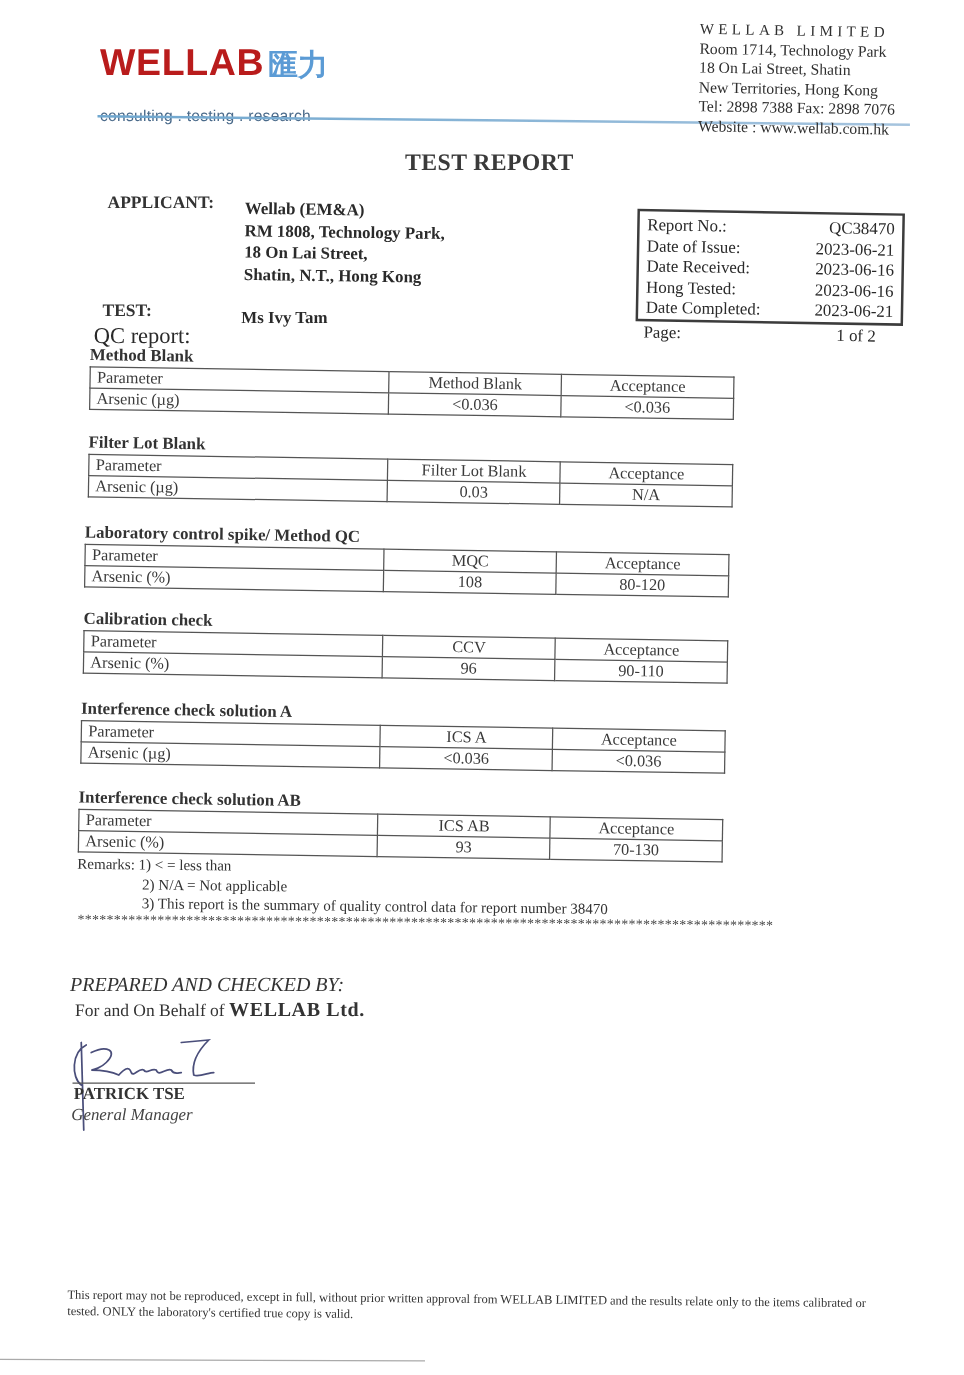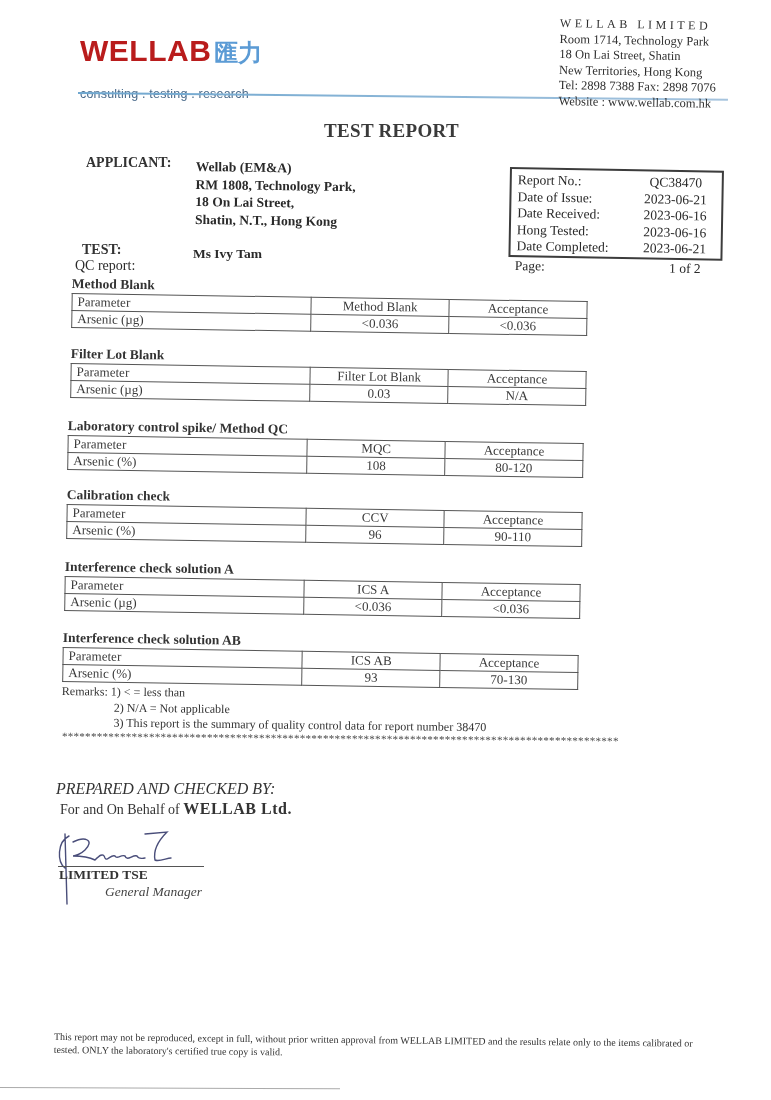--- a/index.html
+++ b/index.html
@@ -18,26 +18,26 @@
   .company .name { letter-spacing: 3.5px; font-size: 12px; }
 
   .title { left: 0; width: 768px; top: 120px; text-align: center; font-weight: bold; font-size: 19px; color: #3a3a3a; letter-spacing: 0.3px; padding-left: 15px; box-sizing: border-box; }
 
   
   .lbl { font-weight: bold; font-size: 14px; color: #333; }
   .appl-label { left: 86px; top: 155px; text-align: center; }
   .appl-val { left: 196px; top: 158px; font-weight: bold; font-size: 13.5px; line-height: 17.5px; transform: rotate(0.8deg); transform-origin: left top; }
   .attn-label { left: 82px; top: 242px; }
   .attn-val { left: 193px; top: 246px; font-weight: bold; font-size: 13.5px; }
-  .qc-label { left: 75px; top: 258px; font-weight: normal; font-size: 14px; }
+  .qc-label { left: 75px; top: 258px; font-weight: normal; font-size: 18px; }
 
   
   .infobox { left: 510px; top: 167px; width: 214px; height: 90px; border: 2px solid #3c3c3c; box-sizing: border-box; transform: rotate(1deg); transform-origin: left top; padding: 3px 6px 0 6px; font-size: 13.5px; line-height: 16.5px; }
   .info-row { display: flex; justify-content: space-between; }
-  .info-row .v { width: 80px; text-align: center; }
+  .info-row .v { width: 80px; text-align: right; }
   .page-row { left: 515px; top: 258px; font-size: 13.5px; width: 210px; display: flex; justify-content: space-between; transform: rotate(1deg); transform-origin: left top; }
   .page-row .v { width: 80px; text-align: center; }
 
   
   .section { position: absolute; width: 520px; transform: rotate(0.9deg); transform-origin: left top; }
   .section-title { font-weight: bold; font-size: 13.5px; color: #333; margin-bottom: 1px; }
   table.qc { border-collapse: collapse; width: 516px; font-size: 13px; color: #3a3a3a; }
   table.qc td { border: 1px solid #555; padding: 0 5px; height: 16px; line-height: 16px; }
   table.qc td.p { width: 225px; text-align: left; }
   table.qc td.c { text-align: center; width: 125px; }
@@ -47,21 +47,21 @@
   .remarks .indent { padding-left: 52px; }
   .stars { left: 62px; top: 730px; font-size: 11px; letter-spacing: 0.3px; color: #444; transform: rotate(0.5deg); transform-origin: left top; white-space: nowrap; }
 
   
   .prepared { left: 56px; top: 780px; font-style: italic; font-size: 16px; color: #333; }
   .behalf { left: 60px; top: 800px; font-size: 14px; color: #333; text-align: center; }
   .behalf b { font-size: 16px; letter-spacing: 0.5px; }
   .signature { left: 55px; top: 828px; }
   .sig-rule { left: 58px; top: 866px; width: 146px; height: 1px; background: #555; }
   .signer { left: 59px; top: 867px; font-weight: bold; font-size: 13.5px; color: #333; }
-  .signer-title { left: 57px; top: 884px; font-style: italic; font-size: 13.5px; color: #444; margin-left: 48px; }
+  .signer-title { left: 57px; top: 884px; font-style: italic; font-size: 13.5px; color: #444; }
 
   
   .disclaimer { left: 54px; top: 1030px; width: 660px; font-size: 10px; line-height: 13px; color: #333; transform: rotate(0.6deg); transform-origin: left top; }
   .footer-rule { left: 0; top: 1087px; width: 340px; height: 1px; background: #aaa; transform: rotate(0.2deg); transform-origin: left; }
 </style>
 </head>
 <body>
 
 <div class="abs logo">
   <div>
@@ -239,17 +239,17 @@
 <div class="abs behalf">
   <span>For and On Behalf of</span>
   <b>WELLAB Ltd.</b>
 </div>
 <div class="abs signature">
   <svg width="150" height="80" viewBox="0 0 150 80">
     <path d="M14 8 C 2 14, 2 34, 10 40 M10 6 L 12 76 M18 14 C 30 8, 40 12, 30 22 C 26 26, 20 28, 18 28 C 28 28, 36 30, 40 32 M40 32 C 44 28, 48 24, 50 30 C 52 34, 56 26, 60 28 C 62 32, 66 26, 70 28 C 72 34, 78 26, 82 28 C 84 32, 88 30, 90 30 M90 6 L 112 4 C 104 12, 98 22, 100 32 C 104 34, 112 30, 116 30" fill="none" stroke="#4a4e7a" stroke-width="1.4" stroke-linecap="round"></path>
   </svg>
 </div>
 <div class="abs sig-rule"></div>
-<div class="abs signer">LIMITED TSE</div>
+<div class="abs signer">PATRICK TSE</div>
 <div class="abs signer-title">General Manager</div>
 
 <div class="abs disclaimer">This report may not be reproduced, except in full, without prior written approval from WELLAB LIMITED and the results relate only to the items calibrated or tested. ONLY the laboratory's certified true copy is valid.</div>
 <div class="abs footer-rule"></div>
 
 </body></html>

